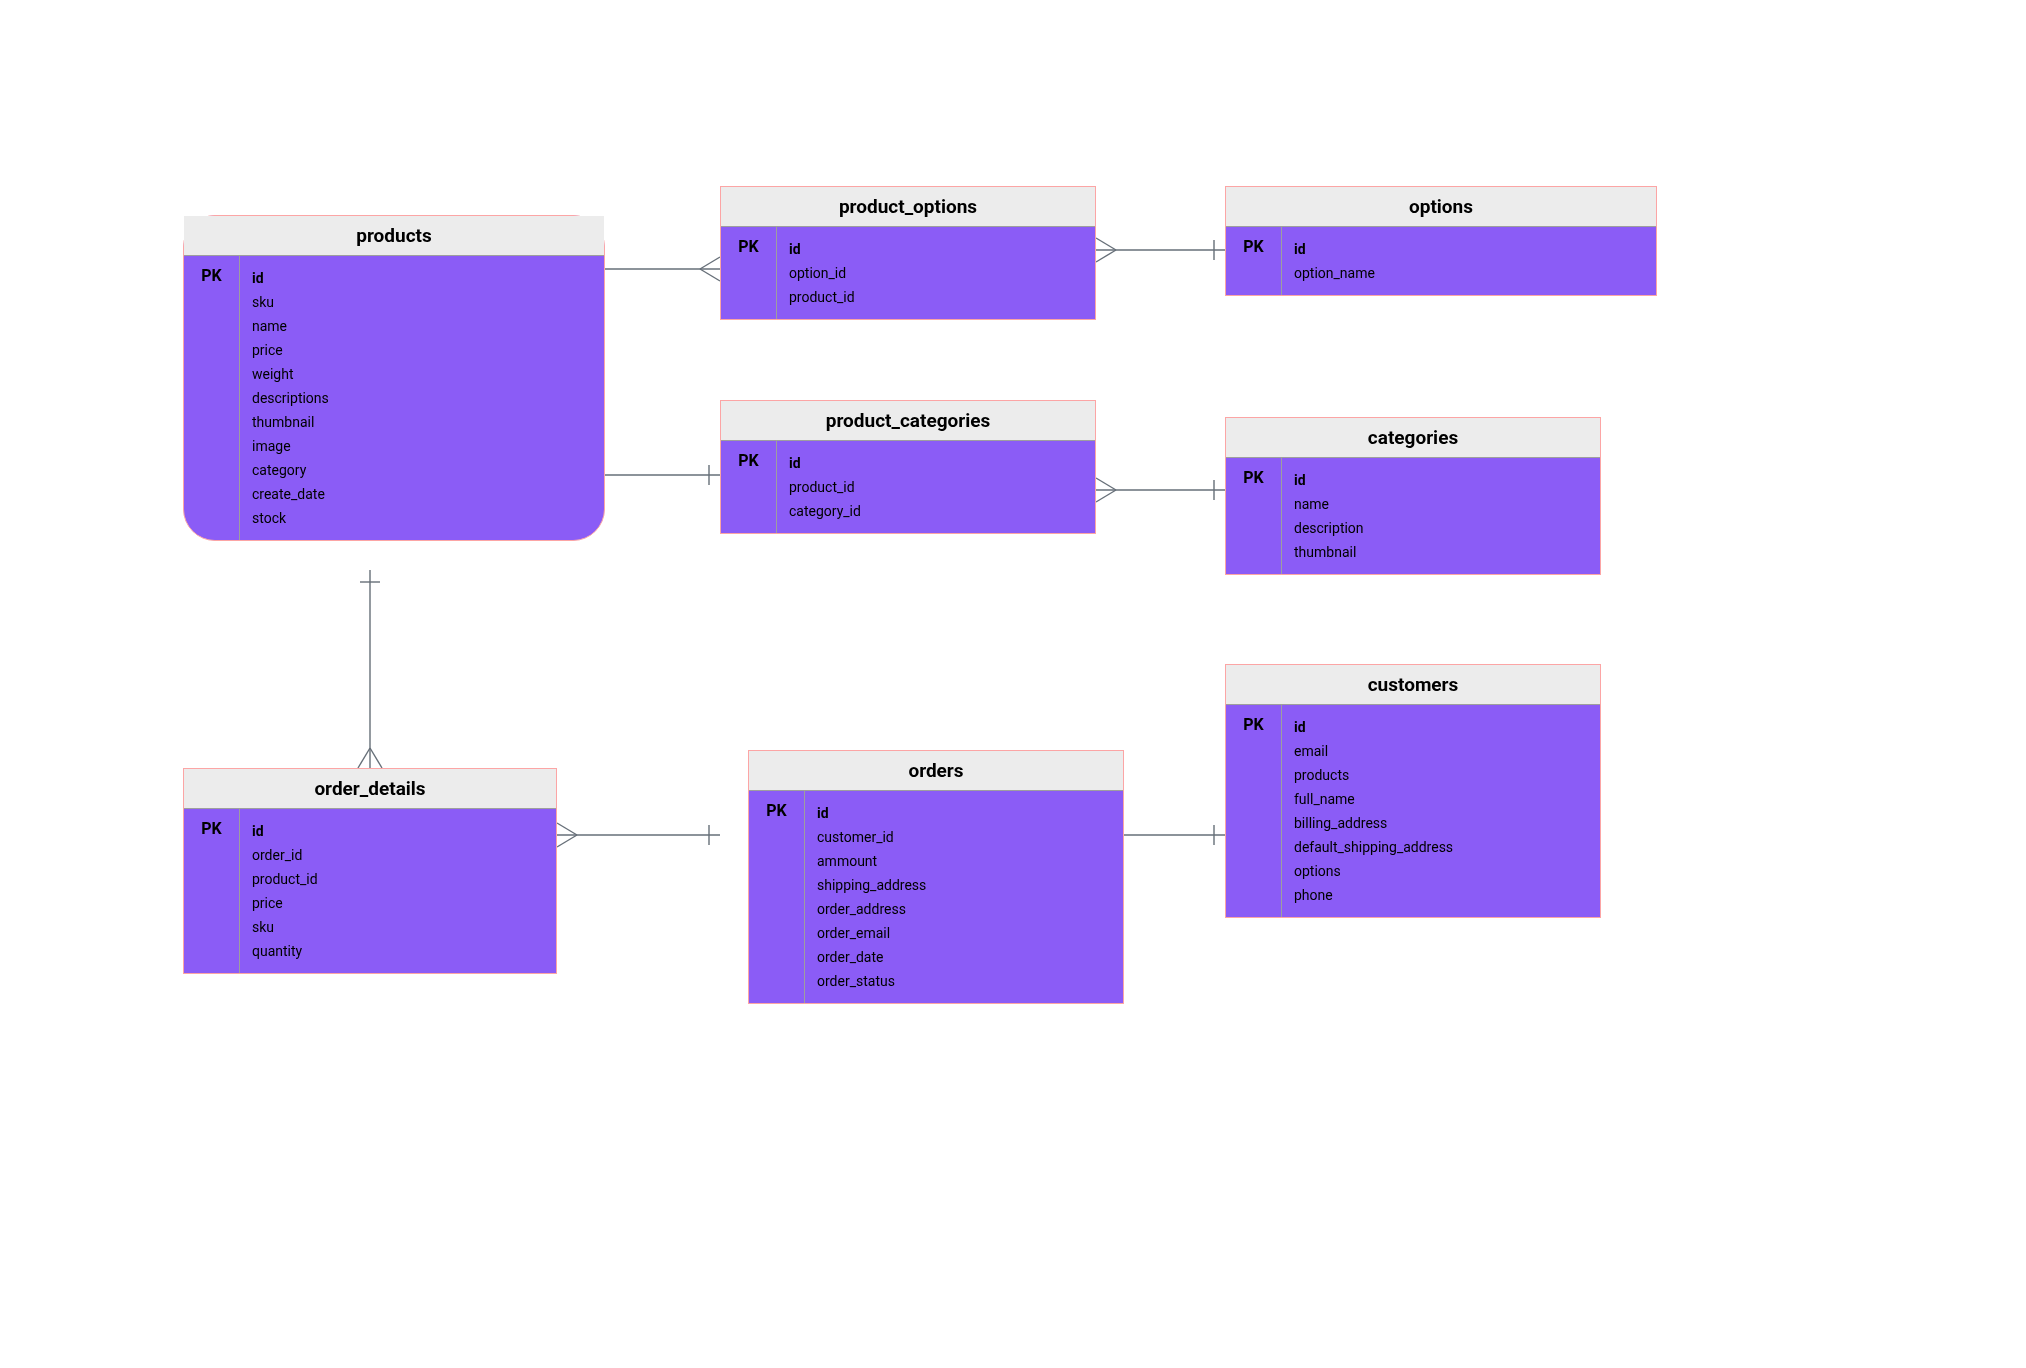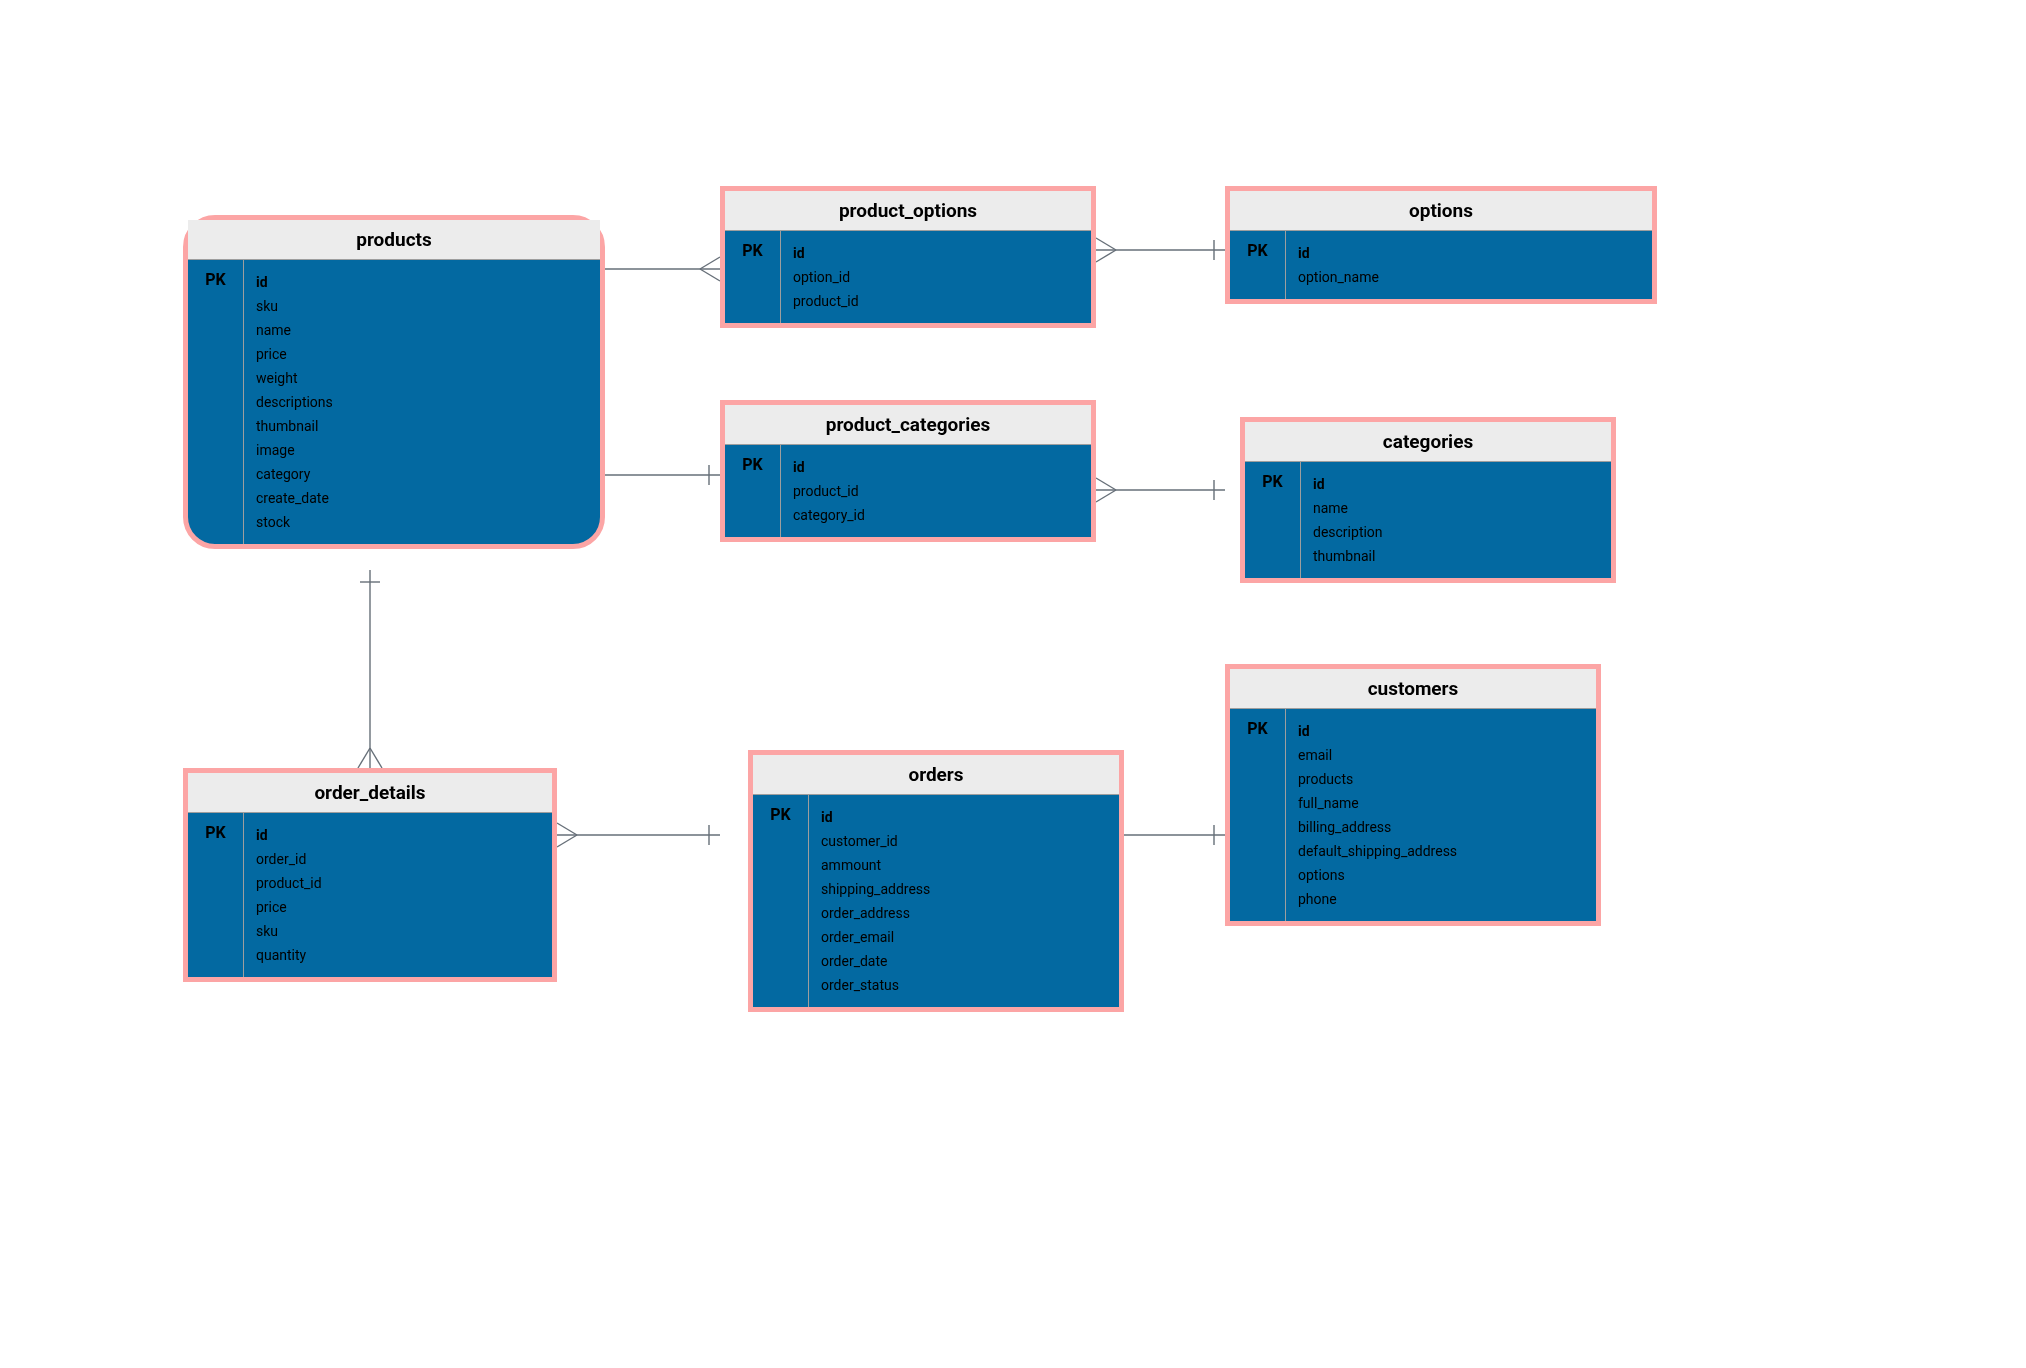--- a/index.html
+++ b/index.html
@@ -16,22 +16,22 @@
   }
   svg.connections {
     position: absolute;
     left: 0; top: 0;
     width: 2026px;
     height: 1368px;
     pointer-events: none;
   }
   .entity {
     position: absolute;
-    border: 5px solid #fca5a5;
-    background: #0369a1;
+    border: 1px solid #fca5a5;
+    background: #8b5cf6;
     box-sizing: border-box;
   }
   .entity .title {
     background: #ececec;
     border-bottom: 1px solid #9e9e9e;
     text-align: center;
     font-weight: 700;
     font-size: 19px;
     padding: 8px 4px;
   }
@@ -184,21 +184,21 @@
     <div class="body">
       <div class="pkcol">PK</div>
       <div class="fields">
         <div class="field pk">id</div>
         <div class="field">product_id</div>
         <div class="field">category_id</div>
       </div>
     </div>
   </div>
 
-  <div class="entity" style="left:1225px; top:417px; width:376px;margin-left:15px;">
+  <div class="entity" style="left:1225px; top:417px; width:376px;">
     <div class="title">categories</div>
     <div class="body">
       <div class="pkcol">PK</div>
       <div class="fields">
         <div class="field pk">id</div>
         <div class="field">name</div>
         <div class="field">description</div>
         <div class="field">thumbnail</div>
       </div>
     </div>

